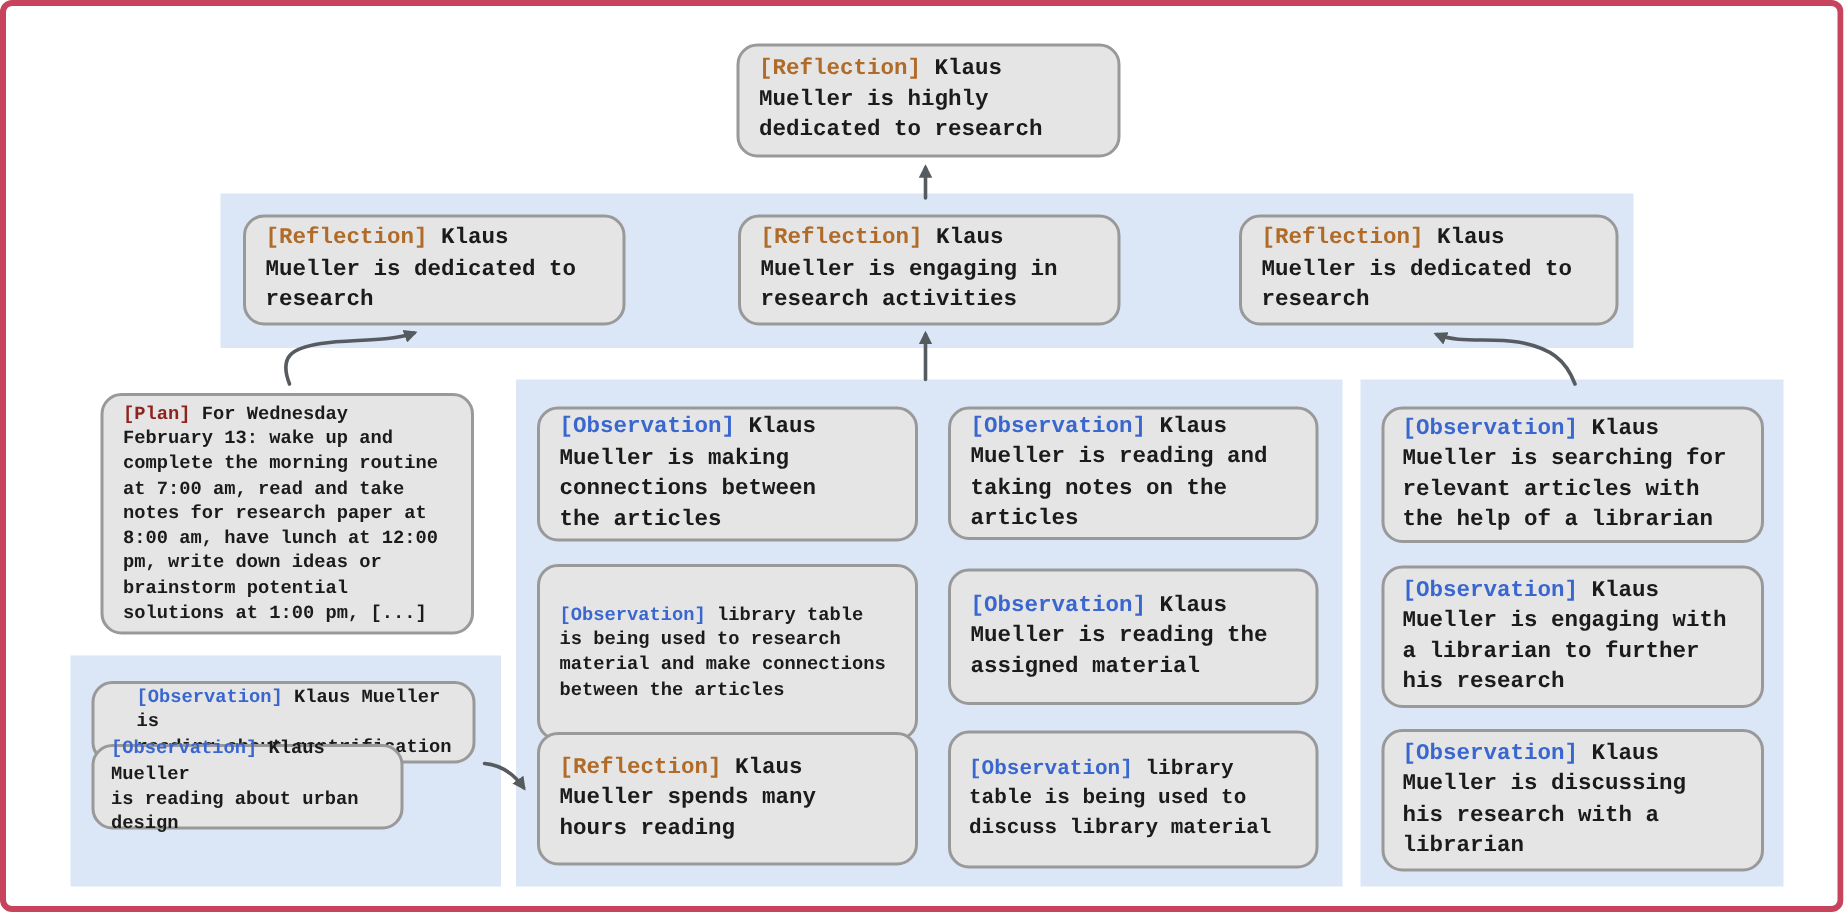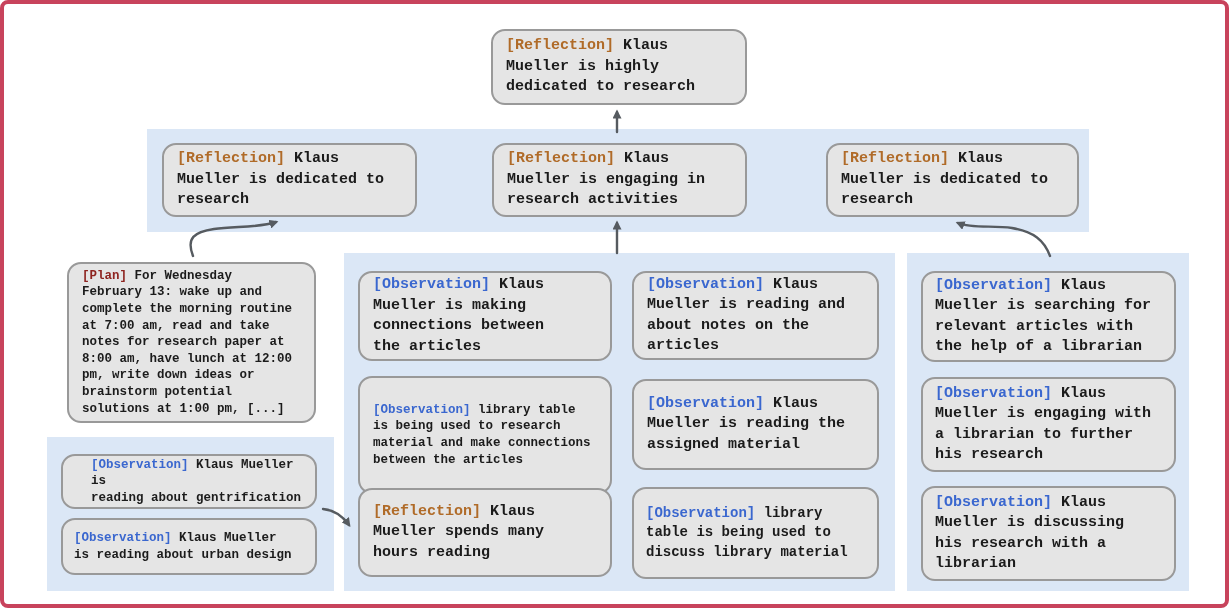--- a/index.html
+++ b/index.html
@@ -33,21 +33,21 @@
   .tag-reflection  { color:#b06b28; }
   .tag-plan        { color:#8e2420;margin-top:23px; }
   .tag-observation { color:#3a67cf;margin-top:40px; }
 
   #n-top   { left:487px; top:25px;  width:256px; height:76px; }
   #n-r2a   { left:158px; top:139px; width:255px; height:74px; }
   #n-r2b   { left:488px; top:139px; width:255px; height:74px; }
   #n-r2c   { left:822px; top:139px; width:253px; height:74px; }
   #n-plan  { left:63px;  top:258px; width:249px; height:161px; }
   #n-obsL1 { left:57px;  top:450px; width:256px; height:55px;padding-left:28px; }
-  #n-obsL2 { left:57px;  top:514px; width:256px; height:57px; }
+  #n-obsL2 { left:57px;  top:492px; width:208px; height:57px; }
   #n-midA1 { left:354px; top:267px; width:254px; height:90px; }
   #n-midA2 { left:354px; top:372px; width:254px; height:118px; }
   #n-midA3 { left:354px; top:484px; width:254px; height:89px; }
   #n-midB1 { left:628px; top:267px; width:247px; height:89px; }
   #n-midB2 { left:628px; top:375px; width:247px; height:91px; }
   #n-midB3 { left:628px; top:483px; width:247px; height:92px; }
   #n-rt1   { left:917px; top:267px; width:255px; height:91px; }
   #n-rt2   { left:917px; top:373px; width:255px; height:95px; }
   #n-rt3   { left:917px; top:482px; width:255px; height:95px; }
 
@@ -143,21 +143,21 @@
 
   <div class="node" id="n-midA3">
     <div class="txt"><span class="tag-reflection">[Reflection]</span> <span>Klaus
 Mueller spends many
 hours reading</span></div>
   </div>
 
   <div class="node" id="n-midB1">
     <div class="txt"><span class="tag-observation">[Observation]</span> <span>Klaus
 Mueller is reading and
-about notes on the
+taking notes on the
 articles</span></div>
   </div>
 
   <div class="node" id="n-midB2">
     <div class="txt"><span class="tag-observation">[Observation]</span> <span>Klaus
 Mueller is reading the
 assigned material</span></div>
   </div>
 
   <div class="node f14 padR" id="n-midB3">

